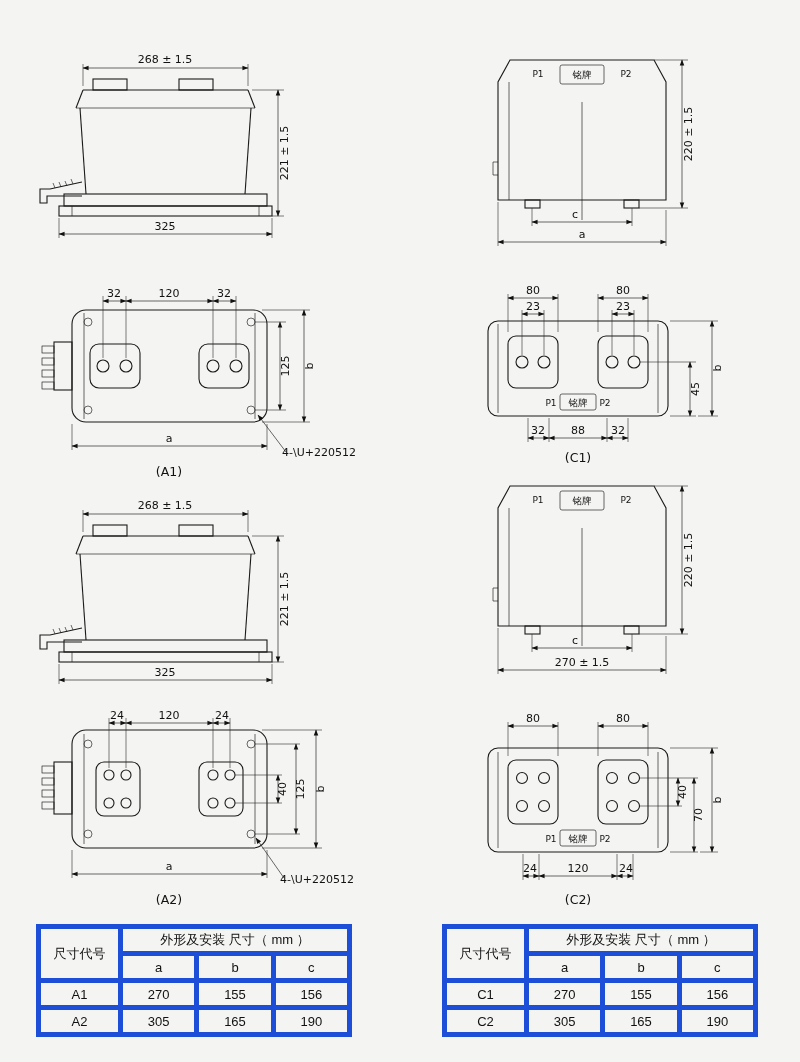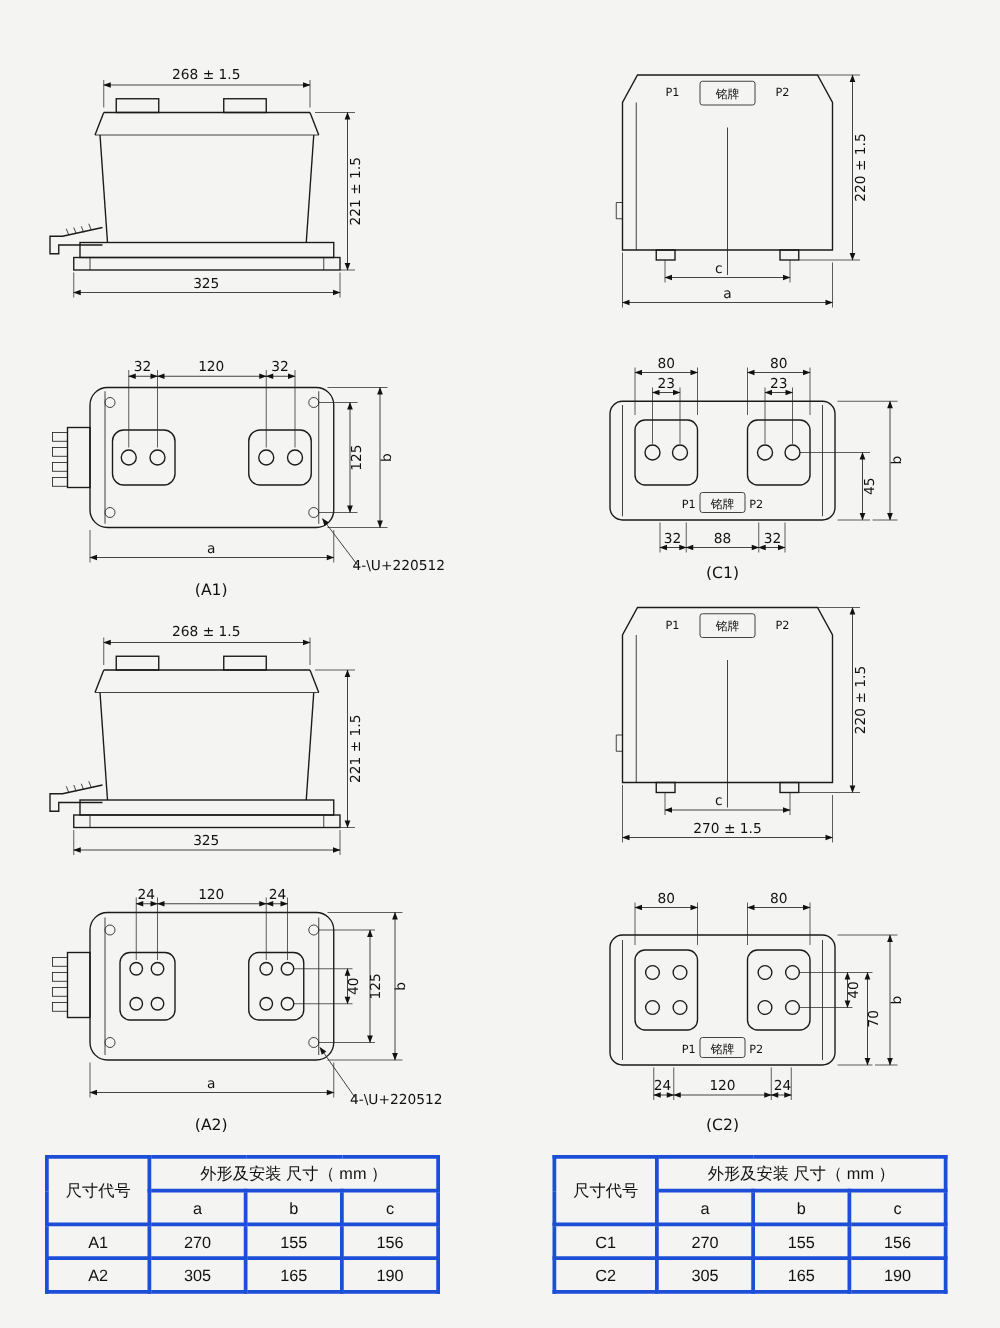--- a/index.html
+++ b/index.html
@@ -9,21 +9,21 @@
   .drw{position:absolute;overflow:visible}
   .ol{fill:none;stroke:#1a1a1a;stroke-width:1.1}
   .tl{fill:none;stroke:#1a1a1a;stroke-width:0.65}
   .ext{fill:none;stroke:#2a2a2a;stroke-width:0.6}
   .dim{fill:none;stroke:#2a2a2a;stroke-width:0.7}
   text{font-family:"DejaVu Sans","Liberation Sans",sans-serif;font-size:11px;fill:#111}
   .cap{font-size:12.5px}
   .sm{font-size:9px}
   .np{font-size:9.5px}
   .dim-table{position:absolute;border-collapse:collapse;table-layout:fixed;font-size:13px;color:#111;text-align:center;background:#f4f4f2}
-  .dim-table td{border:3px solid #1d4ed8;height:27px;padding:0 2px}
+  .dim-table td{border:5px solid #1d4ed8;height:27px;padding:0 2px}
   .dim-table .codecol{width:82px}
 </style>
 </head>
 <body>
 
 <div class="canvas">
 
 <svg width="0" height="0" style="position:absolute">
   <defs>
     <marker id="arr" viewBox="0 0 10 10" refX="9.3" refY="5" markerWidth="7" markerHeight="6" orient="auto-start-reverse" markerUnits="userSpaceOnUse">

